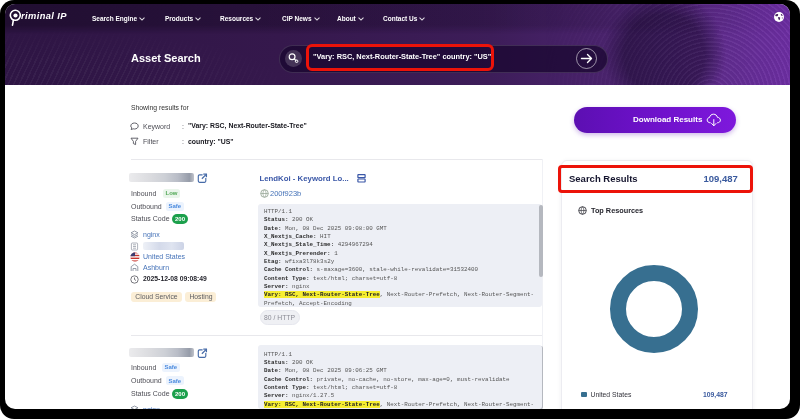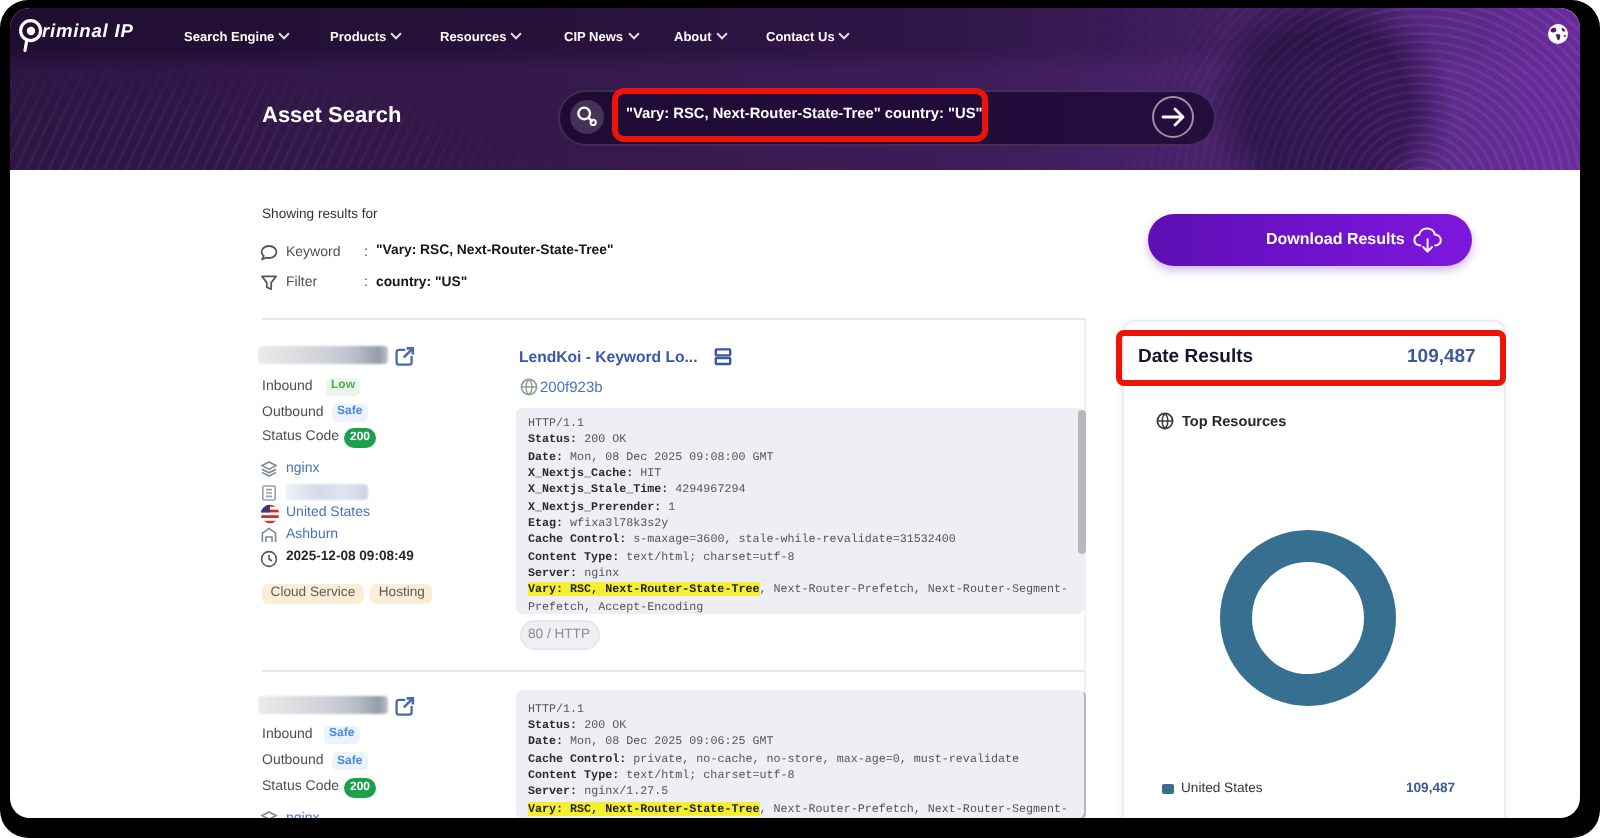--- a/index.html
+++ b/index.html
@@ -220,21 +220,21 @@
 </div>
 
 <div class="a dlbtn"></div>
 <div class="a" style="left:589px;top:115px;font-size:8px;font-weight:bold;color:#fff;margin-left:44px;">Download Results</div>
 <svg class="a" style="left:706px;top:112.5px;" width="16" height="15" viewBox="0 0 16 15">
   <path d="M4.2 9.8 C2.5 9.8 1.2 8.6 1.2 7.1 C1.2 5.7 2.2 4.6 3.6 4.4 C3.9 2.5 5.5 1.2 7.5 1.2 C9.5 1.2 11.1 2.5 11.4 4.3 C13.1 4.4 14.4 5.6 14.4 7.2 C14.4 8.6 13.2 9.8 11.6 9.8" fill="none" stroke="#fff" stroke-width="1" stroke-linecap="round"></path>
   <path d="M7.8 6.6 V12.6 M5.6 10.5 L7.8 12.8 L10 10.5" fill="none" stroke="#fff" stroke-width="1" stroke-linecap="round" stroke-linejoin="round"></path>
 </svg>
 
 <div class="a card" style="left:561px;top:160px;width:192px;height:260px;"></div>
-<div class="a" style="left:569px;top:173px;font-size:9.5px;font-weight:bold;color:#15152e;">Date Results</div>
+<div class="a" style="left:569px;top:173px;font-size:9.5px;font-weight:bold;color:#15152e;">Search Results</div>
 <div class="a" style="left:703.5px;top:173px;font-size:9.5px;font-weight:bold;color:#3a5a9e;">109,487</div>
 <div class="a redbox" style="left:558px;top:164.5px;width:195px;height:28px;border-radius:4px;"></div>
 
 <svg class="a" style="left:577.5px;top:205.5px;" width="9" height="9" viewBox="0 0 9 9">
   <circle cx="4.5" cy="4.5" r="3.8" fill="none" stroke="#3c3c44" stroke-width="0.9"></circle>
   <path d="M0.7 4.5 H8.3 M4.5 0.7 C6.4 2.5 6.4 6.5 4.5 8.3 C2.6 6.5 2.6 2.5 4.5 0.7" fill="none" stroke="#3c3c44" stroke-width="0.7"></path>
 </svg>
 <div class="a" style="left:591px;top:206px;font-size:7.3px;font-weight:bold;color:#26262e;">Top Resources</div>
 
 <svg class="a" style="left:608px;top:262.5px;" width="92" height="92" viewBox="0 0 92 92">

